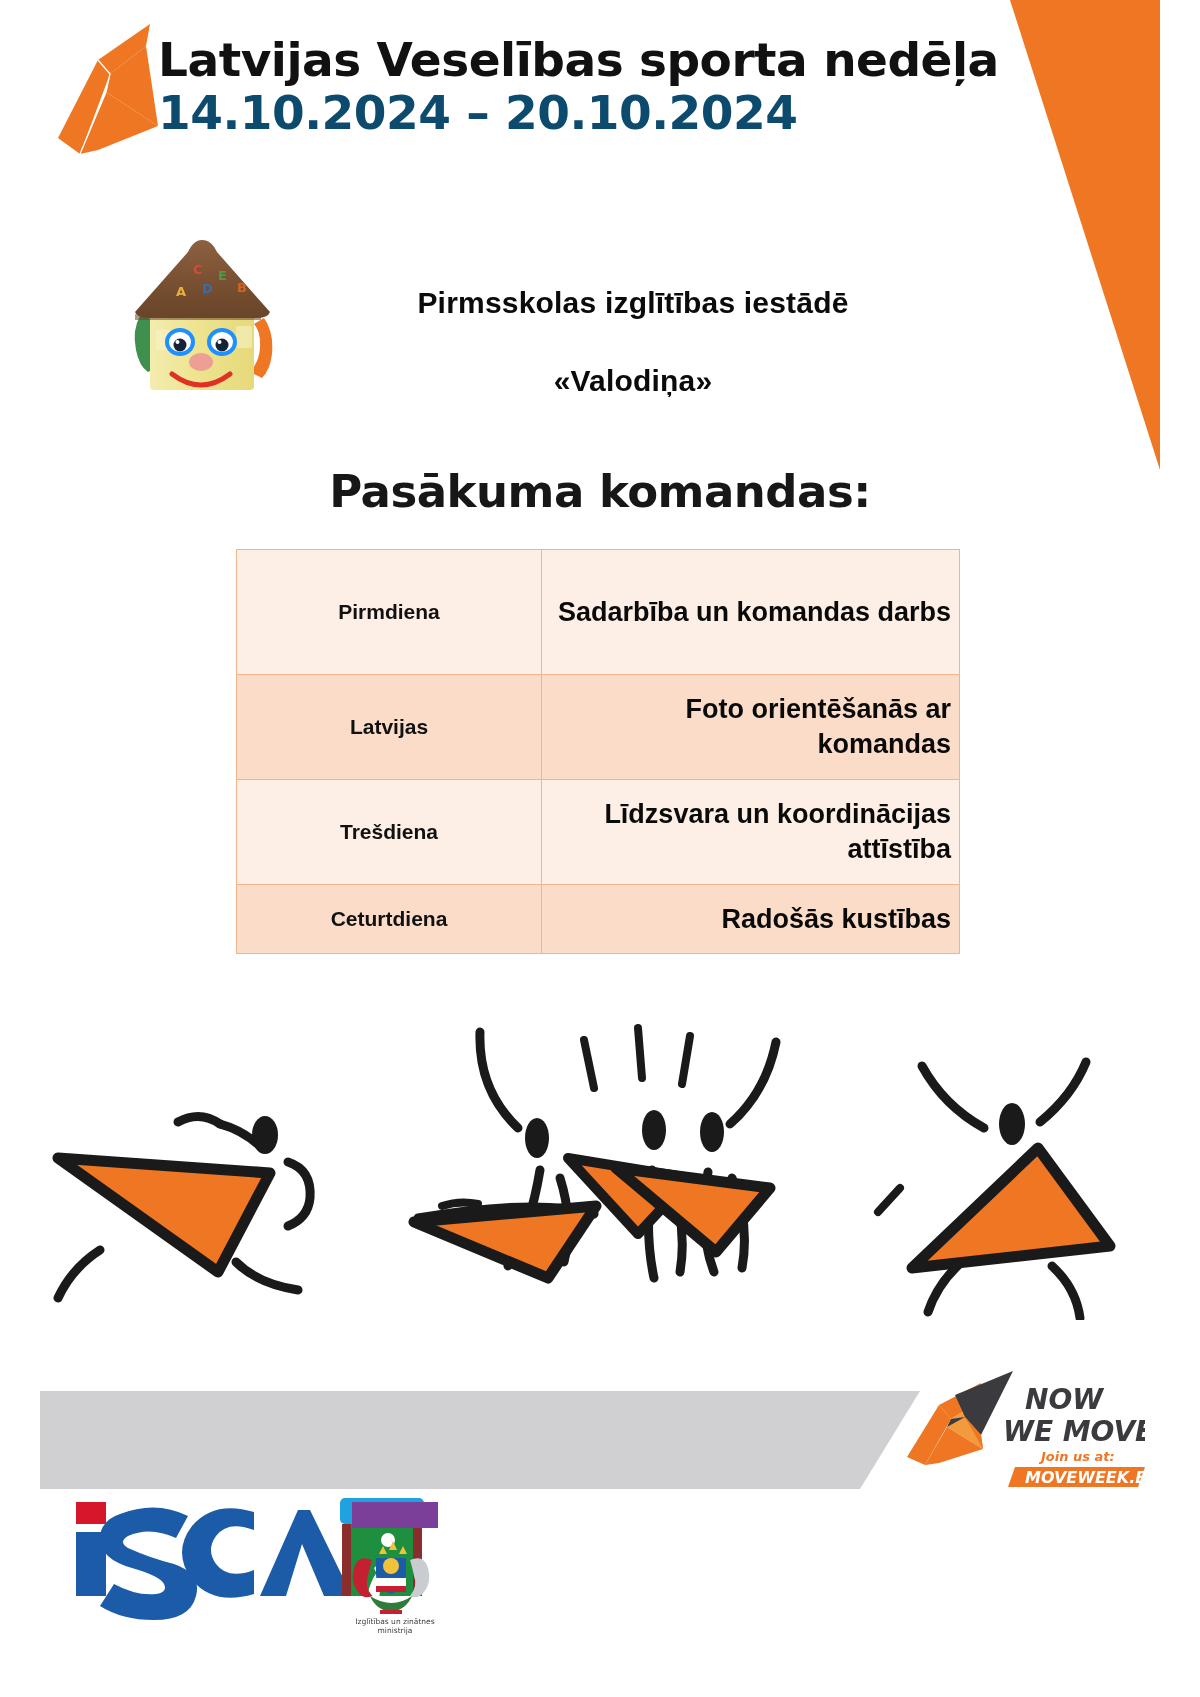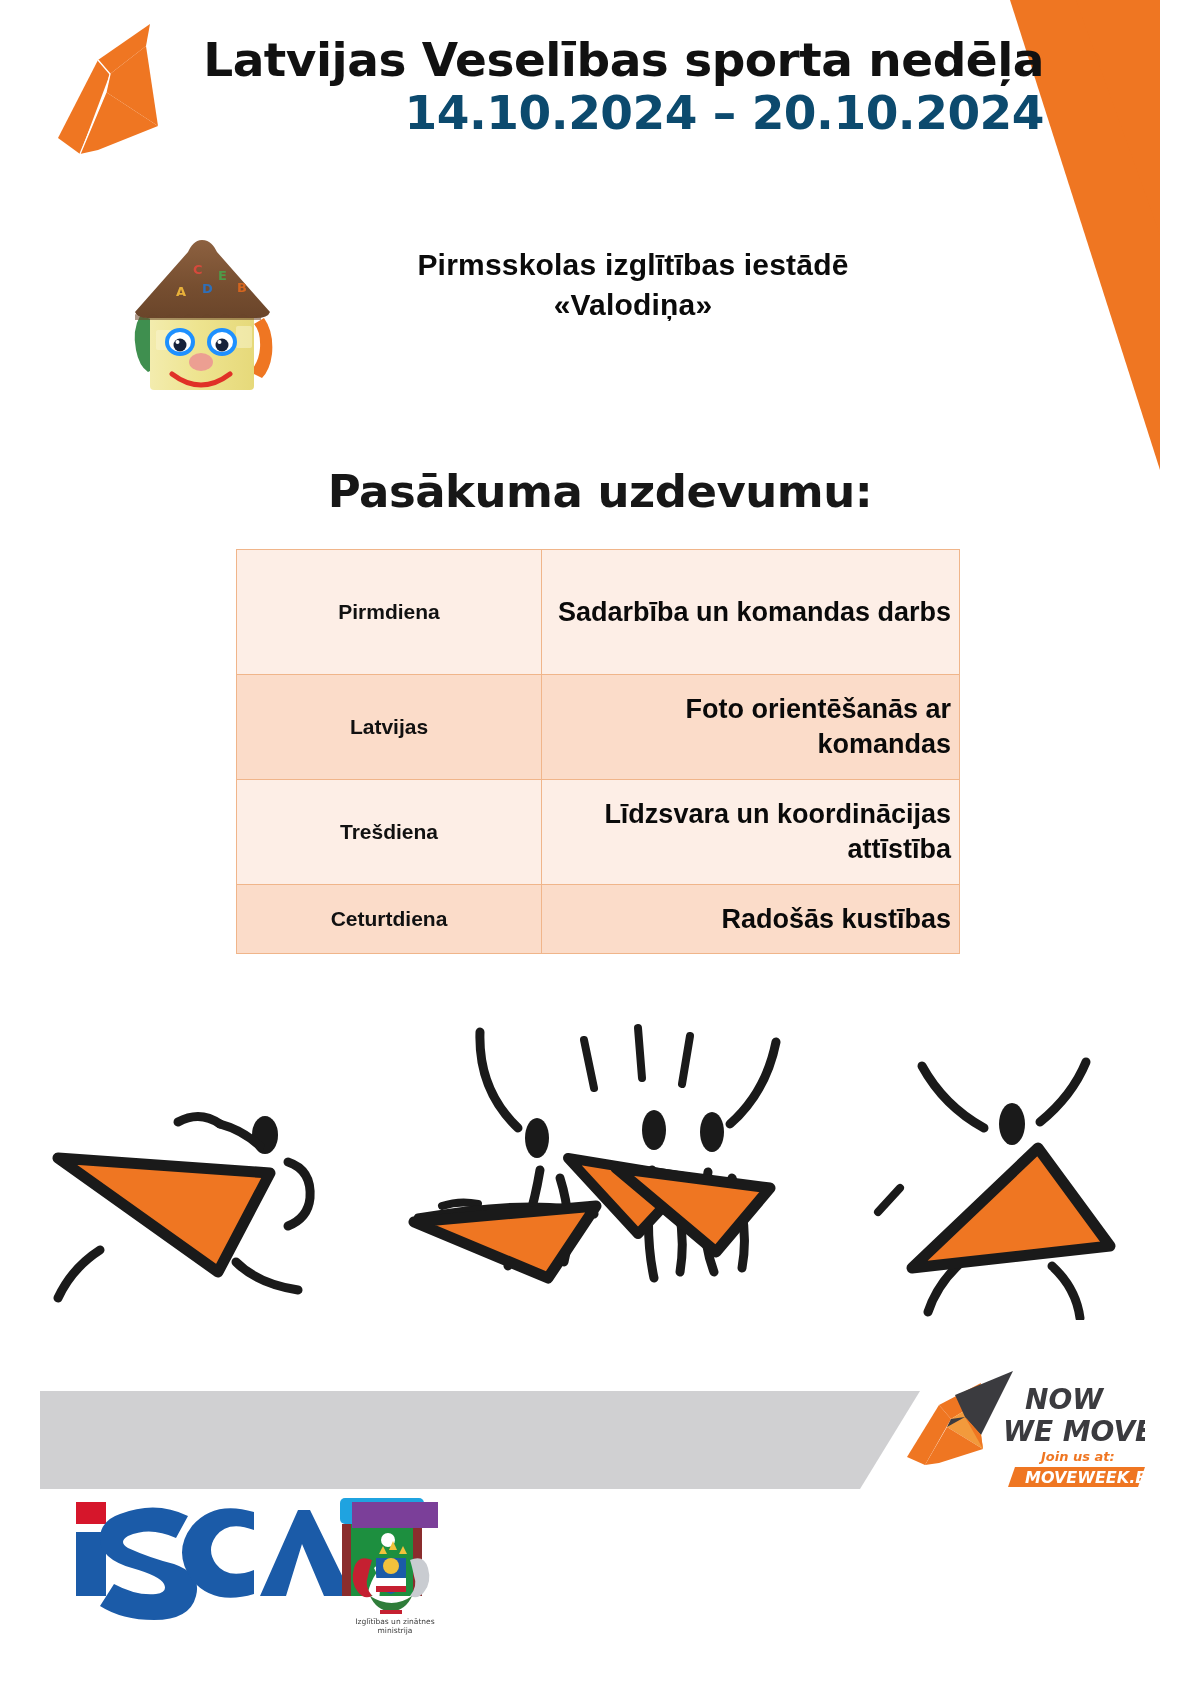--- a/index.html
+++ b/index.html
@@ -34,23 +34,23 @@
     top: 18px;
     width: 170px;
     height: 140px;
     pointer-events: none;
   }
 
   
   .title-block {
     position: absolute;
     top: 34px;
-    left: 104px;
+    left: 118px;
     width: 900px;
-    text-align: right;
+    text-align: left;
   }
   .title-line1 {
     font-family: "DejaVu Sans", sans-serif;
     font-weight: 700;
     font-size: 47px;
     letter-spacing: -0.5px;
     color: #111111;
     line-height: 1.12;
     white-space: nowrap;
   }
@@ -71,20 +71,21 @@
     width: 730px;
     text-align: center;
   }
   .subtitle-line {
     font-family: "Liberation Sans", sans-serif;
     font-weight: 700;
     font-size: 30px;
     color: #0b0b0b;
     line-height: 1.33;
     letter-spacing: 0.2px;
+    margin-top: 38px;
   }
 
   .mascot {
     position: absolute;
     left: 78px;
     top: 238px;
     width: 170px;
     height: 152px;
   }
 
@@ -235,21 +236,21 @@
     <ellipse cx="83" cy="124" rx="12" ry="9" fill="#ec9f92"></ellipse>
 
     <path d="M54 136 q29 22 58 0" fill="none" stroke="#e03127" stroke-width="5" stroke-linecap="round"></path>
   </svg>
 
   <div class="subtitle-block">
     <div class="subtitle-line">Pirmsskolas izglītības iestādē</div>
     <div class="subtitle-line">«Valodiņa»</div>
   </div>
 
-  <div class="program-heading">Pasākuma uzdevumu:</div>
+  <div class="program-heading">Pasākuma komandas:</div>
 
   <table class="program-table">
     <tbody>
       <tr class="odd">
         <td class="cell-day" style="height:112px">Pirmdiena</td>
         <td class="cell-activity">Sadarbība un komandas darbs</td>
       </tr>
       <tr class="even">
         <td class="cell-day" style="height:92px">Latvijas</td>
         <td class="cell-activity">Foto orientēšanās ar komandas</td>

